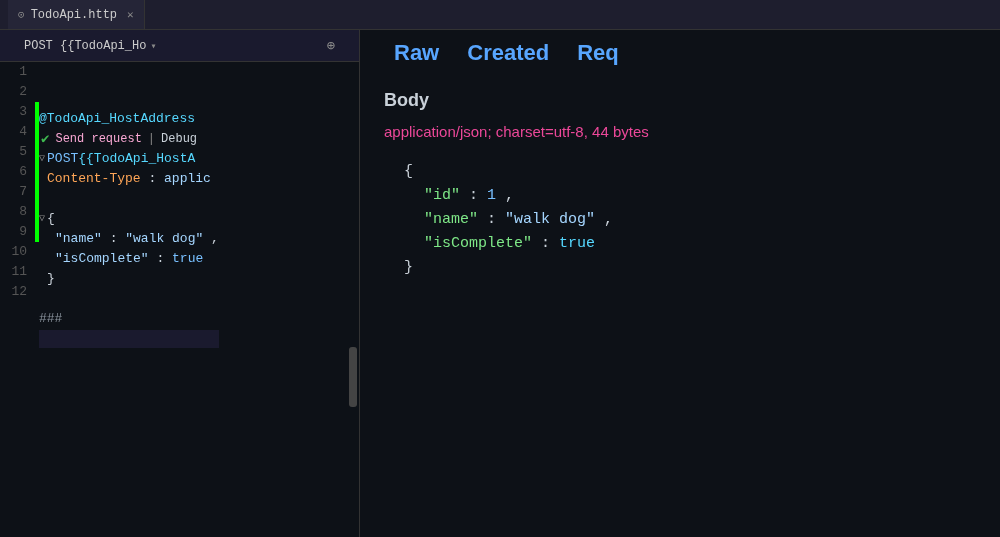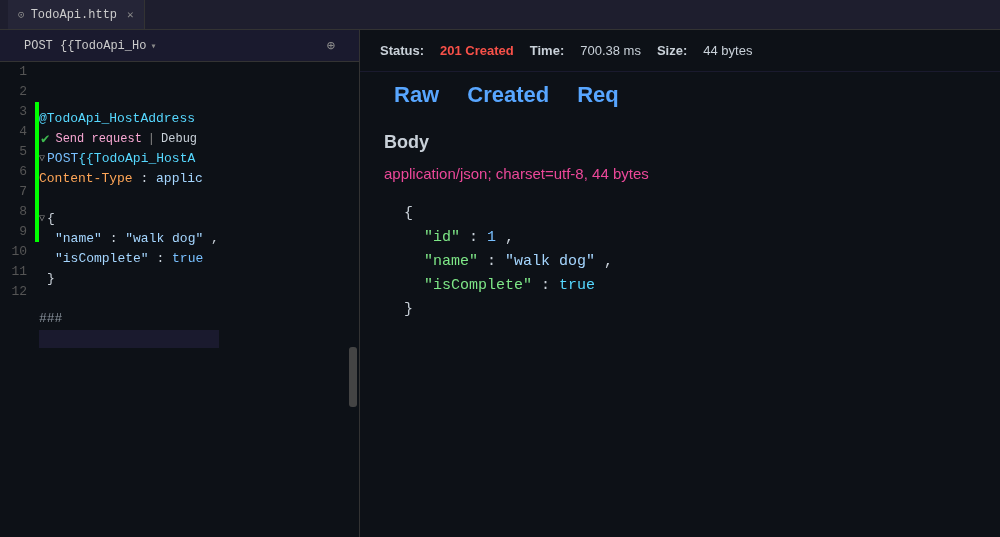--- a/index.html
+++ b/index.html
@@ -360,21 +360,21 @@
           </div>
         </div>
 
         <div class="code-line">
           <span style="color:#888;font-size:10px;margin-right:2px;">▽</span>
           <span class="kw-blue">POST </span>
           <span class="kw-cyan">{{TodoApi_HostA</span>
         </div>
 
         <div class="code-line">
-          <span style="">
+          <span style="padding-left:8px;">
             <span class="str-orange">Content-Type</span>
             <span class="punct">: </span>
             <span class="str-green">applic</span>
           </span>
         </div>
 
         <div class="code-line"></div>
 
         <div class="code-line">
           <span style="color:#888;font-size:10px;margin-right:2px;">▽</span>
@@ -418,28 +418,20 @@
 
       <div class="editor-scrollbar">
         <div class="scrollbar-thumb"></div>
       </div>
 
     </div>
   </div>
 
   <div class="response-panel">
 
-    <div class="response-status-bar">
-      <span class="status-label">Status:</span>
-      <span class="status-value">201 Created</span>
-      <span class="meta-label">Time:</span>
-      <span class="meta-value">700.38 ms</span>
-      <span class="meta-label">Size:</span>
-      <span class="meta-value">44 bytes</span>
-    </div>
 
     <div class="response-tabs">
       <div class="resp-tab">
         <span>Raw</span>
       </div>
       <div class="resp-tab">
         <span>Created</span>
       </div>
       <div class="resp-tab">
         <span>Req</span>

